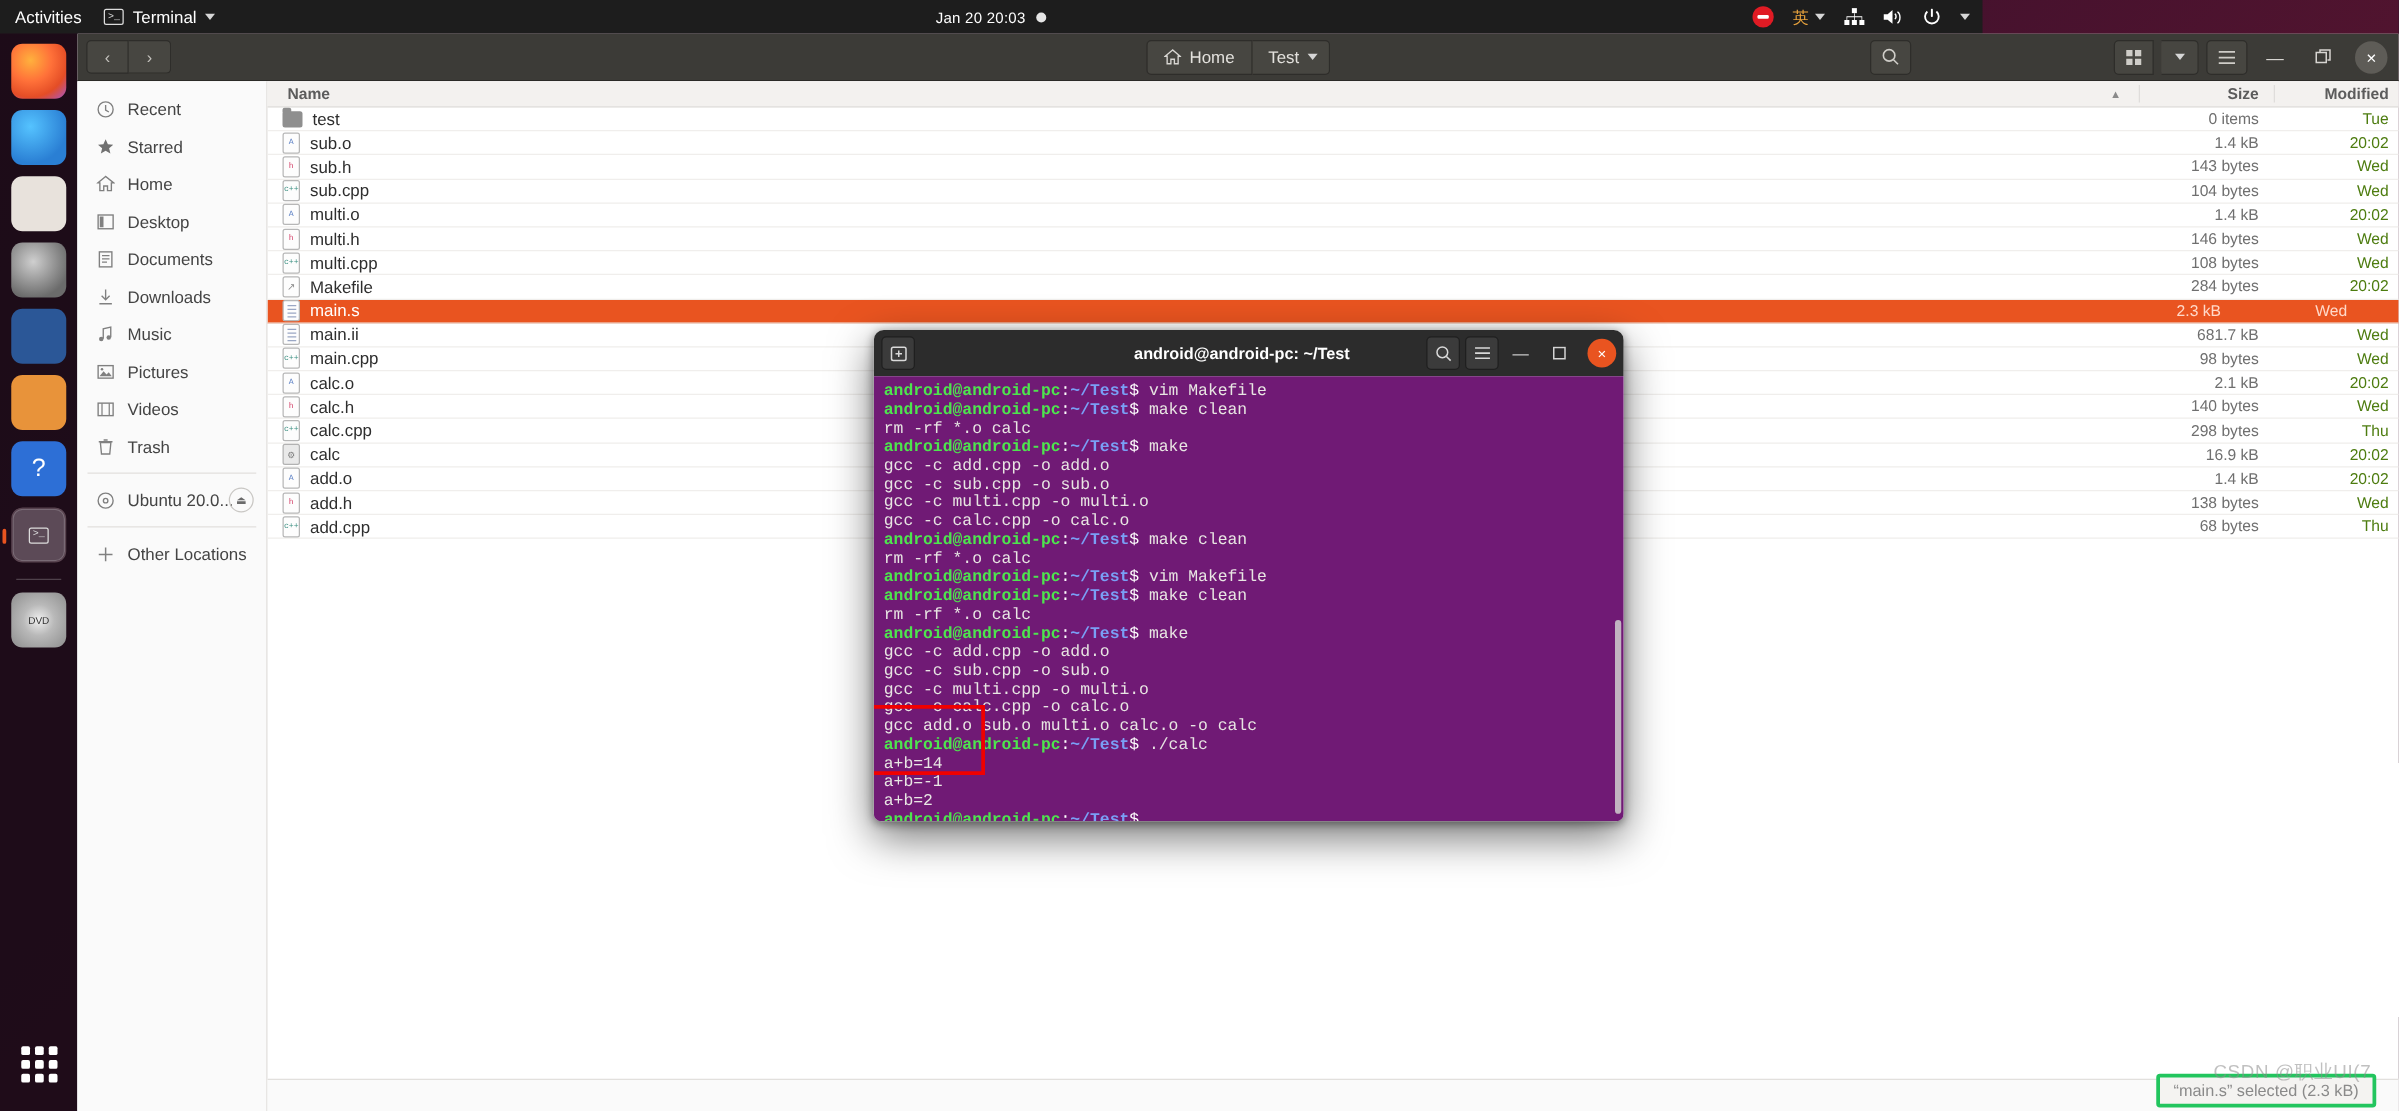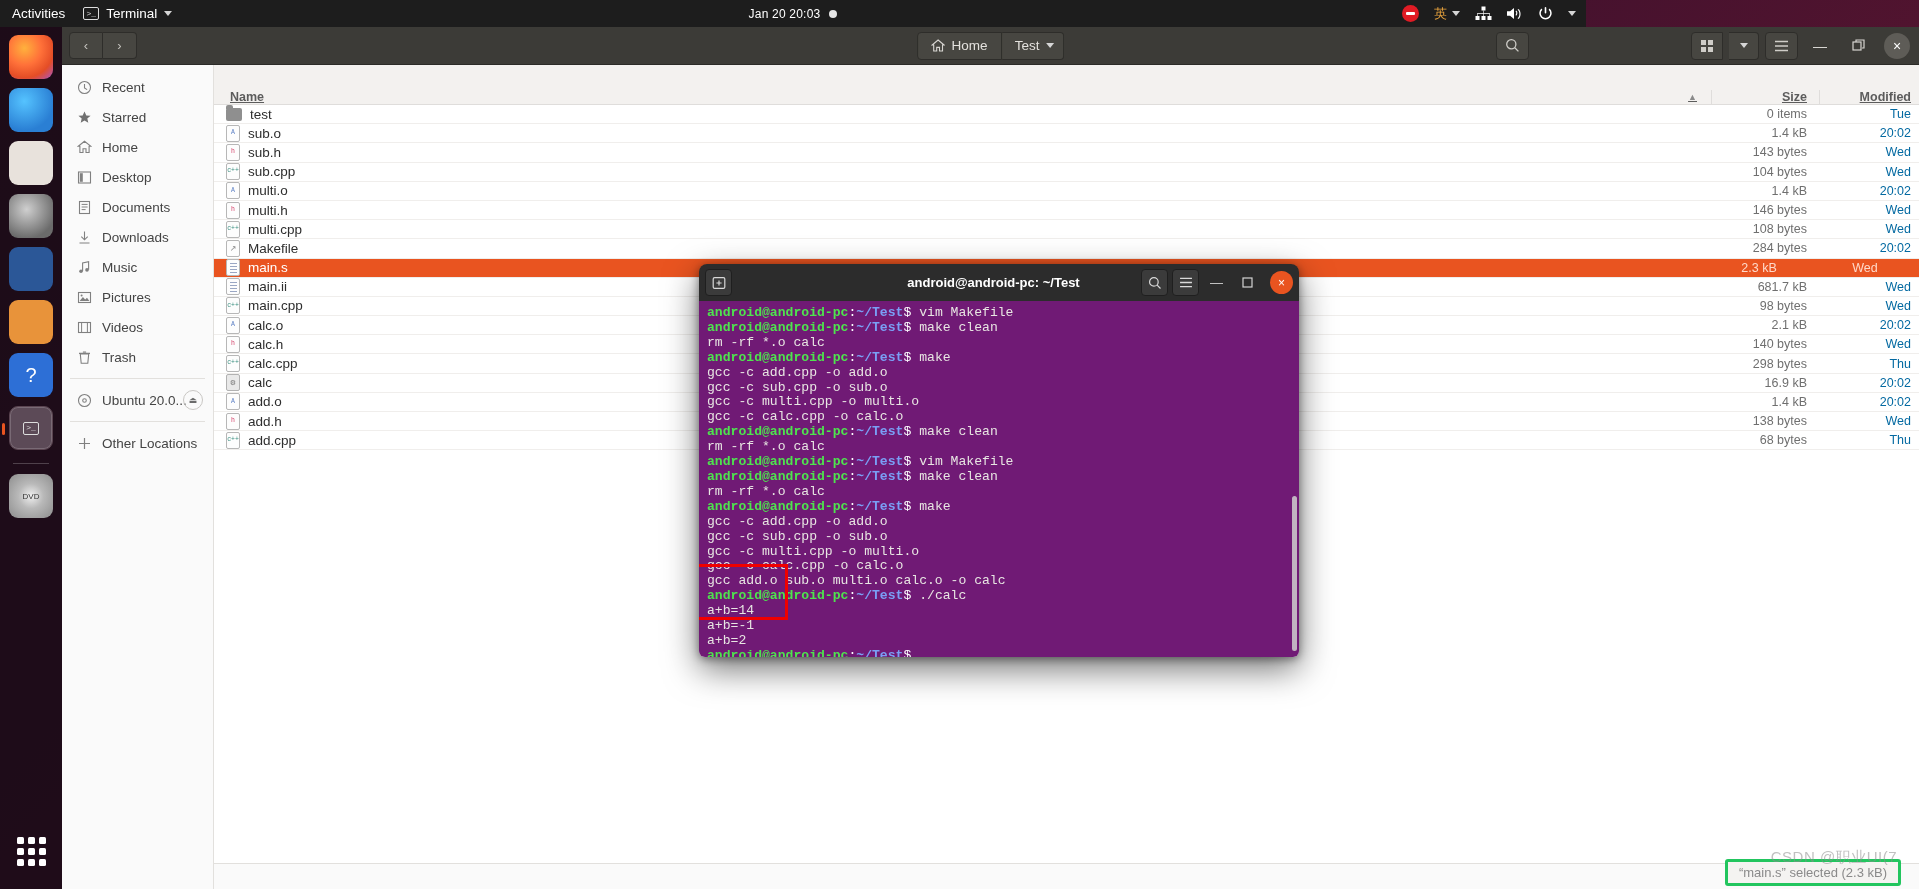--- a/index.html
+++ b/index.html
@@ -152,36 +152,36 @@
   }
   .sb-item .sb-ic { width: 16px; display: flex; align-items: center; justify-content: center; color: #707070; }
   .sb-sep { height: 1px; background: #e2e0dd; margin: 6px 8px; }
   .eject {
     position: absolute; right: 10px; width: 20px; height: 20px; border-radius: 50%;
     border: 1px solid #c9c7c4; display: flex; align-items: center; justify-content: center;
     font-size: 9px; color: #6b6b6b;
   }
   .listwrap { flex: 1; display: flex; flex-direction: column; min-width: 0; }
   .colhead {
-    height: 40px; background: #f3f1ef; border-bottom: 1px solid #dfdddb;
-    display: flex; align-items: flex-end; font-size: 12.5px; font-weight: bold; color: #5c5c5c; text-decoration: underline;
+    height: 21px; background: #f3f1ef; border-bottom: 1px solid #dfdddb;
+    display: flex; align-items: center; font-size: 12.5px; font-weight: bold; color: #5c5c5c;
   }
   .ch-name { flex: 1; padding-left: 16px; display: flex; align-items: center; }
   .ch-sort { margin-left: auto; margin-right: 14px; font-size: 9px; color: #8a8a8a; }
   .ch-size { width: 108px; text-align: right; padding-right: 12px; border-left: 1px solid #dfdddb; }
   .ch-mod  { width: 100px; text-align: right; padding-right: 8px; border-left: 1px solid #dfdddb; }
   .rows { flex: 1; overflow: hidden; }
   .row {
     height: 19.2px; display: flex; align-items: center; font-size: 13.5px; color: #2e2e2e;
     border-bottom: 1px solid #f0eeec;
   }
   .row.sel { background: #e95420; color: #fff; }
   .row .r-name { flex: 1; display: flex; align-items: center; gap: 8px; padding-left: 12px; min-width: 0; }
   .row .r-size { width: 108px; text-align: right; padding-right: 12px; color: #6f6f6f; font-size: 12.5px; }
-  .row .r-mod  { width: 100px; text-align: right; padding-right: 8px; color: #0369a1; font-size: 12.5px; }
+  .row .r-mod  { width: 100px; text-align: right; padding-right: 8px; color: #4d7c0f; font-size: 12.5px; }
   .row.sel .r-size, .row.sel .r-mod { color: #ffd9c9; text-align: center; }
   .ficon { width: 14px; height: 17px; flex: none; position: relative; }
   .ficon.doc {
     background: #fdfdfd; border: 1px solid #b7b7b7; border-radius: 2px;
   }
   .ficon.doc::after {
     content: ""; position: absolute; left: 2.5px; top: 3px; right: 2.5px; height: 1px;
     background: #9aa7c4; box-shadow: 0 3px 0 #9aa7c4, 0 6px 0 #9aa7c4, 0 9px 0 #9aa7c4;
   }
   .ficon.hdr, .ficon.cpp, .ficon.asm {

